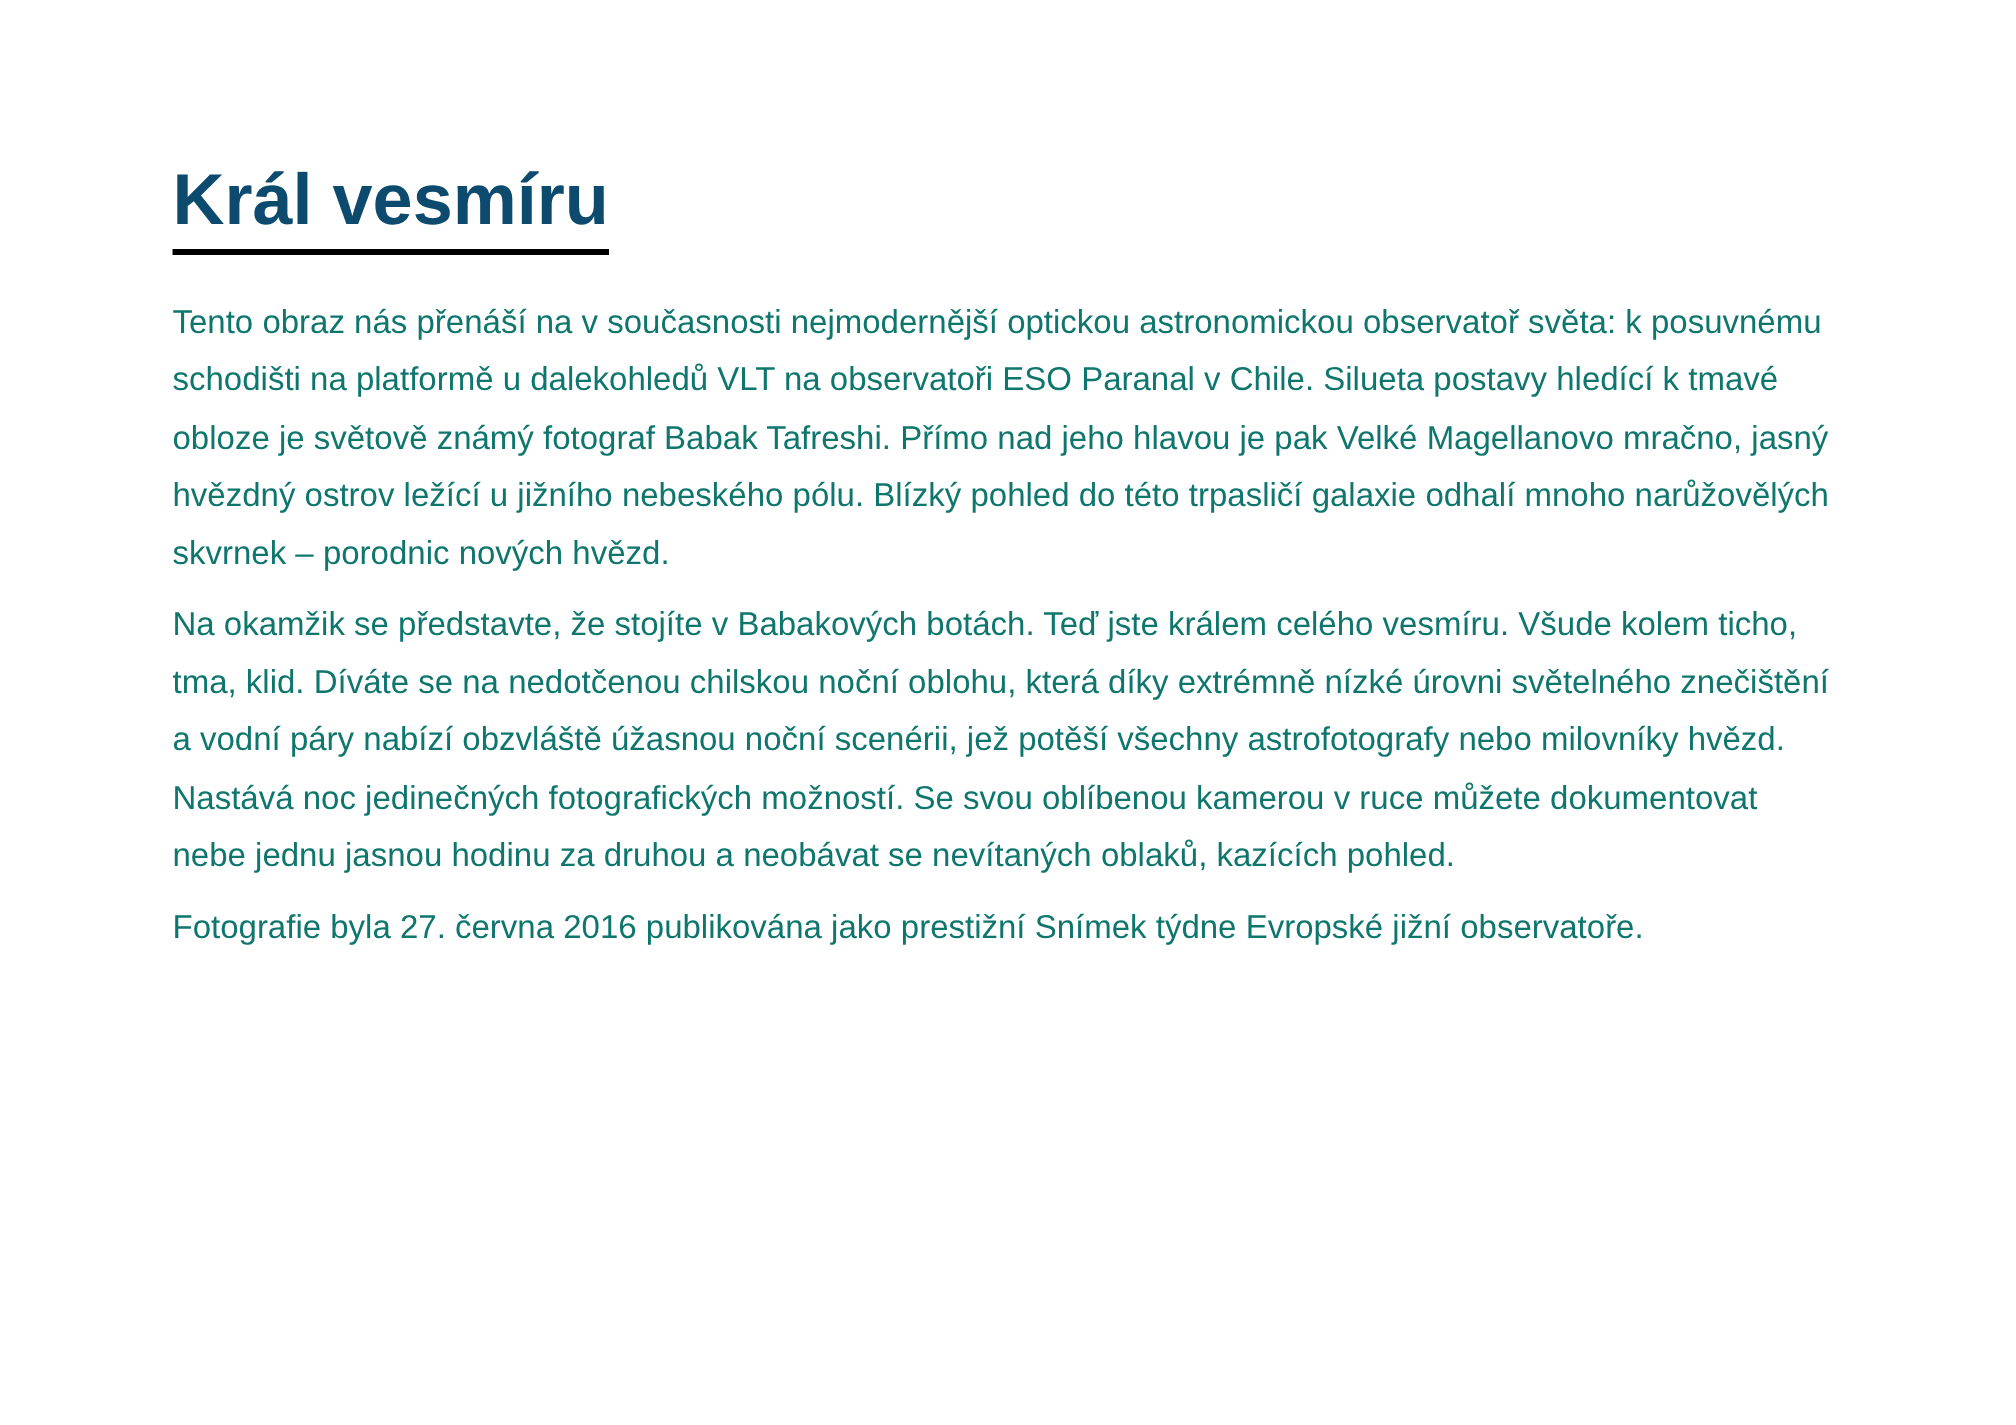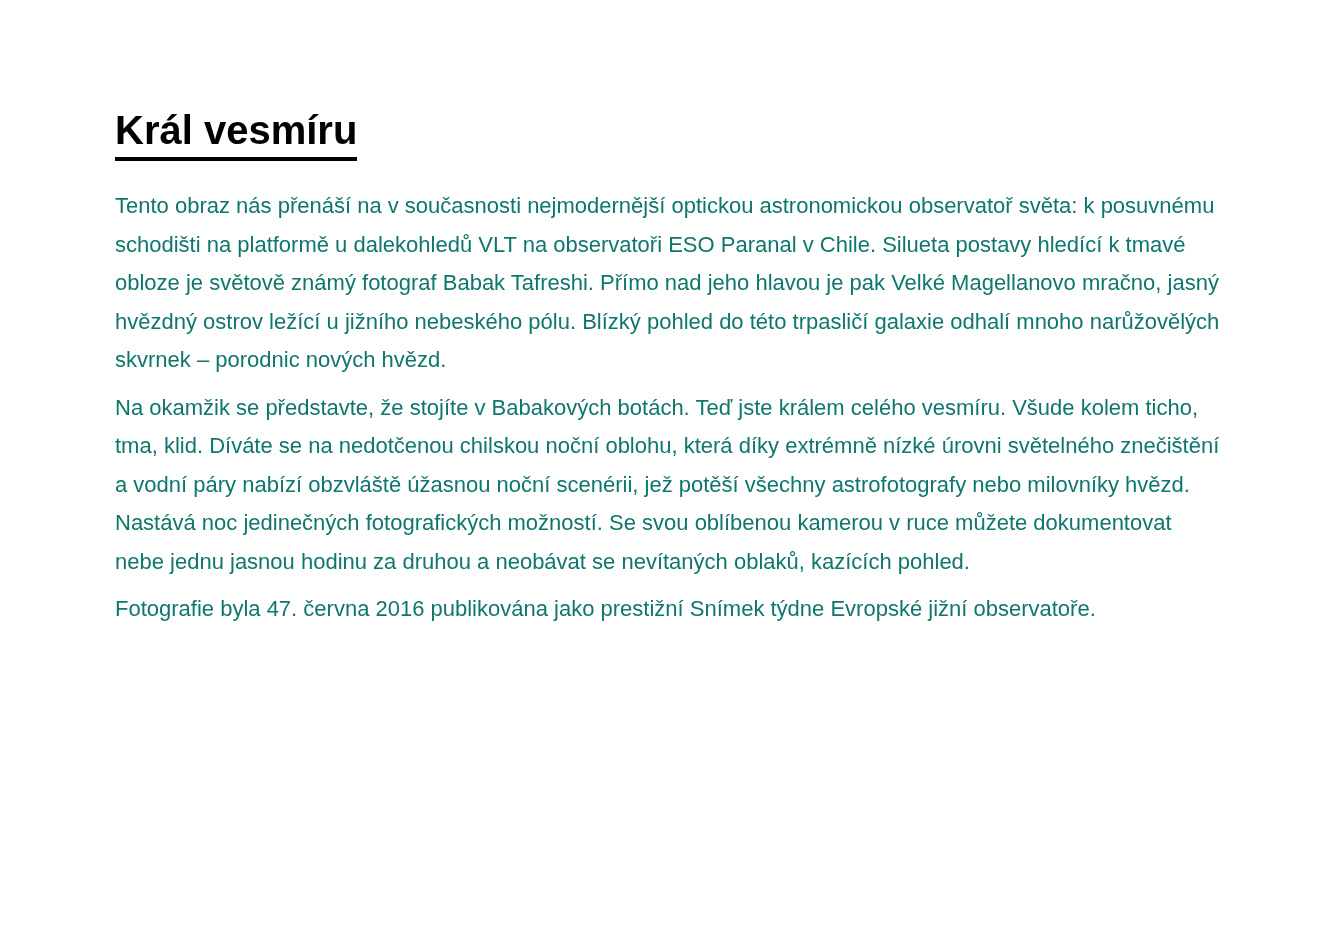--- a/index.html
+++ b/index.html
@@ -16,24 +16,24 @@
     overflow: hidden;
   }
   .page {
     position: absolute;
     left: 115px;
     top: 108px;
     width: 1110px;
   }
   .doc-title {
     display: inline-block;
-    font-size: 40px;
+    font-size: 48px;
     font-weight: 700;
     line-height: 1.1;
-    color: #000000;
+    color: #0c4a6e;
     border-bottom: 4px solid #000000;
     padding-bottom: 5px;
     margin: 0 0 26px 0;
     letter-spacing: 0px;
   }
   .doc-paragraph {
     font-size: 22px;
     line-height: 38.5px;
     margin: 0 0 9px 0;
     color: #0f766e;
@@ -43,14 +43,14 @@
 </head>
 <body>
 
 <div class="page">
   <h1 class="doc-title">Král vesmíru</h1>
 
   <p class="doc-paragraph">Tento obraz nás přenáší na v současnosti nejmodernější optickou astronomickou observatoř světa: k posuvnému schodišti na platformě u dalekohledů VLT na observatoři ESO Paranal v&nbsp;Chile. Silueta postavy hledící k tmavé obloze je světově známý fotograf Babak Tafreshi. Přímo nad jeho hlavou je pak Velké Magellanovo mračno, jasný hvězdný ostrov ležící u jižního nebeského pólu. Blízký pohled do této trpasličí galaxie odhalí mnoho narůžovělých skvrnek – porodnic nových hvězd.</p>
 
   <p class="doc-paragraph">Na okamžik se představte, že stojíte v Babakových botách. Teď jste králem celého vesmíru. Všude kolem ticho, tma, klid. Díváte se na nedotčenou chilskou noční oblohu, která díky extrémně nízké úrovni světelného znečištění a vodní páry nabízí obzvláště úžasnou noční scenérii, jež potěší všechny astrofotografy nebo milovníky hvězd. Nastává noc jedinečných fotografických možností. Se svou oblíbenou kamerou v ruce můžete dokumentovat nebe jednu jasnou hodinu za druhou a neobávat se nevítaných oblaků, kazících pohled.</p>
 
-  <p class="doc-paragraph">Fotografie byla 47. června 2016 publikována jako prestižní Snímek týdne Evropské jižní observatoře.</p>
+  <p class="doc-paragraph">Fotografie byla 27. června 2016 publikována jako prestižní Snímek týdne Evropské jižní observatoře.</p>
 </div>
 
 </body></html>

